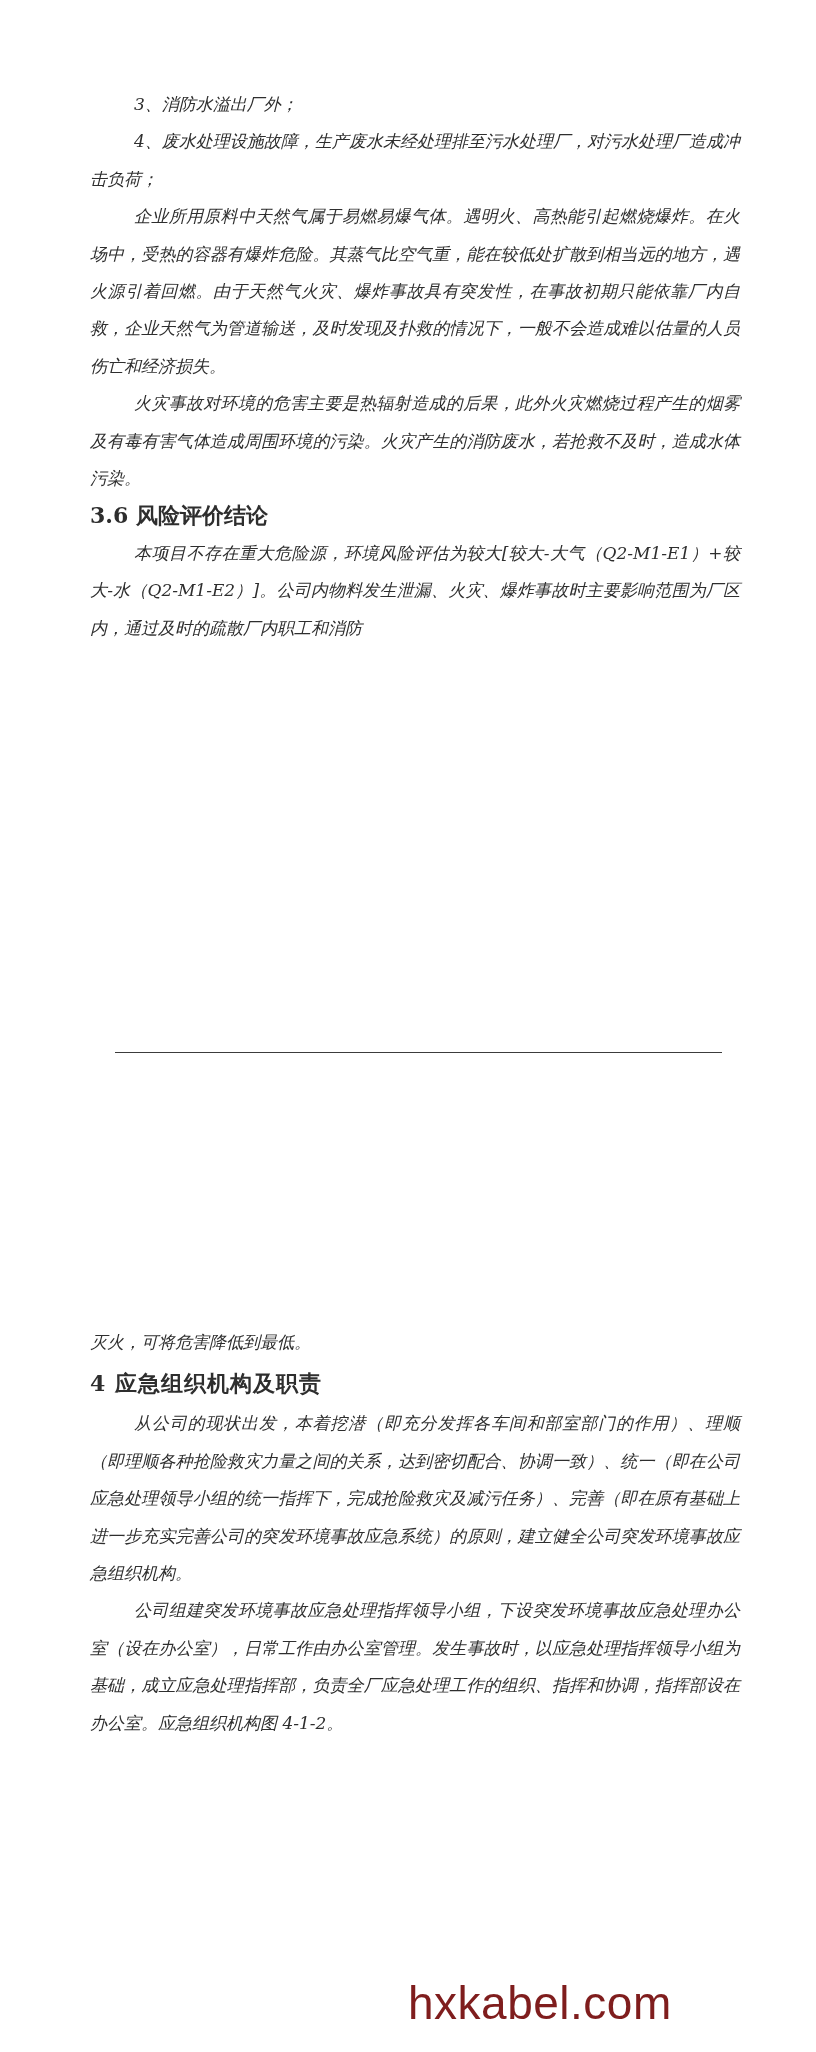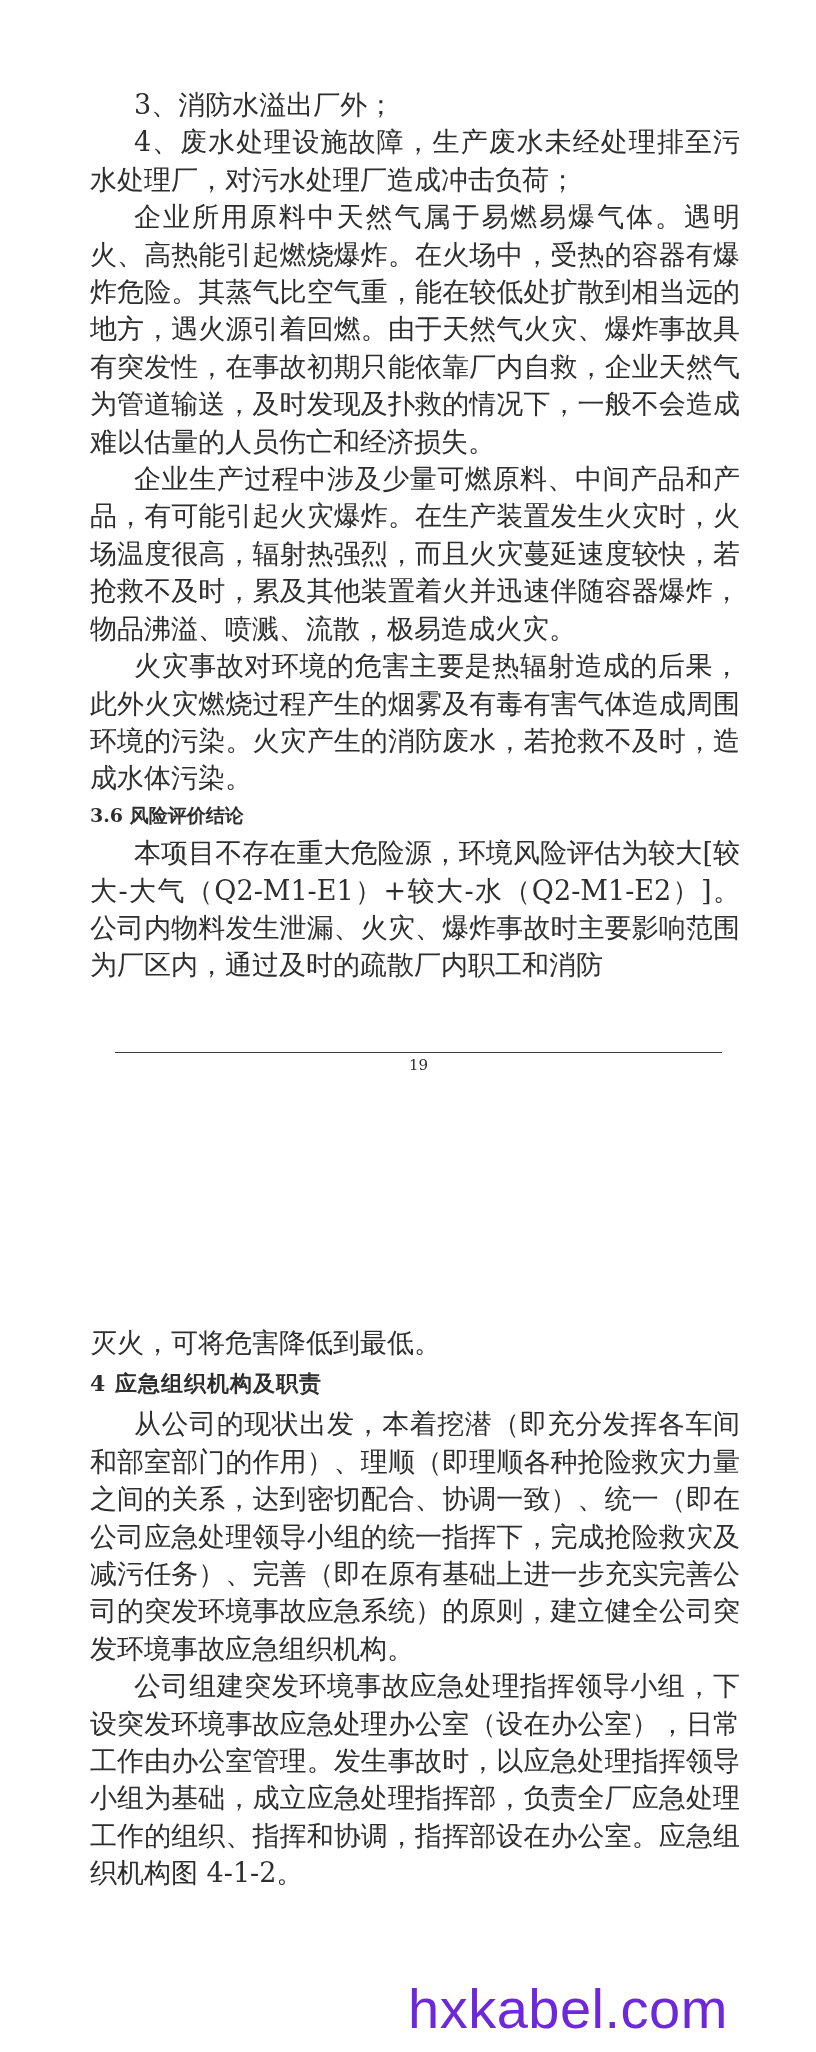--- a/index.html
+++ b/index.html
@@ -14,34 +14,35 @@
   }
   .textcol {
     position: absolute;
     left: 90px;
     width: 650px;
   }
   #page1-text { top: 86px; }
   #page2-text { top: 1324px; }
   .block { margin: 0; }
   .block.body {
-    font-size: 27px;
+    font-size: 17px;
     line-height: 37.4px;
     text-align: justify;
     text-justify: inter-character;
+    font-style: italic;
   }
   .block.body.indent { text-indent: 44px; }
   .block.h1 {
     font-size: 22px;
     font-weight: bold;
     line-height: 44px;
     letter-spacing: 1px;
   }
   .block.h3 {
-    font-size: 19px;
+    font-size: 22px;
     font-weight: bold;
     line-height: 37.4px;
   }
   .footer-rule {
     position: absolute;
     left: 115px;
     top: 1052px;
     width: 607px;
     height: 0;
     border-top: 1px solid #3c3c3c;
@@ -53,44 +54,42 @@
     width: 607px;
     text-align: center;
     font-size: 15px;
     color: #2e2e2e;
   }
   .watermark {
     position: absolute;
     left: 408px;
     top: 1976px;
     font-family: "Liberation Sans", sans-serif;
-    font-size: 56px;
+    font-size: 46px;
     font-weight: 400;
     letter-spacing: 0.5px;
-    color: #6d28d9;
+    color: #7f1d1d;
     white-space: nowrap;
   }
 </style>
 </head>
 <body>
 
 <div class="page">
 
   <div id="page1-text" class="textcol">
       <div class="block body indent">3、消防水溢出厂外；</div>
       <div class="block body indent">4、废水处理设施故障，生产废水未经处理排至污水处理厂，对污水处理厂造成冲击负荷；</div>
       <div class="block body indent">企业所用原料中天然气属于易燃易爆气体。遇明火、高热能引起燃烧爆炸。在火场中，受热的容器有爆炸危险。其蒸气比空气重，能在较低处扩散到相当远的地方，遇火源引着回燃。由于天然气火灾、爆炸事故具有突发性，在事故初期只能依靠厂内自救，企业天然气为管道输送，及时发现及扑救的情况下，一般不会造成难以估量的人员伤亡和经济损失。</div>
-      <div class="block body indent">企业生产过程中涉及少量可燃原料、中间产品和产品，有可能引起火灾爆炸。在生产装置发生火灾时，火场温度很高，辐射热强烈，而且火灾蔓延速度较快，若抢救不及时，累及其他装置着火并迅速伴随容器爆炸，物品沸溢、喷溅、流散，极易造成火灾。</div>
       <div class="block body indent">火灾事故对环境的危害主要是热辐射造成的后果，此外火灾燃烧过程产生的烟雾及有毒有害气体造成周围环境的污染。火灾产生的消防废水，若抢救不及时，造成水体污染。</div>
       <div class="block h3">3.6 风险评价结论</div>
       <div class="block body indent">本项目不存在重大危险源，环境风险评估为较大[较大-大气（Q2-M1-E1）+较大-水（Q2-M1-E2）]。公司内物料发生泄漏、火灾、爆炸事故时主要影响范围为厂区内，通过及时的疏散厂内职工和消防</div>
     </div>
 
   <div class="footer-rule"></div>
-  <div class="page-number">19</div>
 
   <div id="page2-text" class="textcol">
       <div class="block body">灭火，可将危害降低到最低。</div>
       <div class="block h1">4 应急组织机构及职责</div>
       <div class="block body indent">从公司的现状出发，本着挖潜（即充分发挥各车间和部室部门的作用）、理顺（即理顺各种抢险救灾力量之间的关系，达到密切配合、协调一致）、统一（即在公司应急处理领导小组的统一指挥下，完成抢险救灾及减污任务）、完善（即在原有基础上进一步充实完善公司的突发环境事故应急系统）的原则，建立健全公司突发环境事故应急组织机构。</div>
       <div class="block body indent">公司组建突发环境事故应急处理指挥领导小组，下设突发环境事故应急处理办公室（设在办公室），日常工作由办公室管理。发生事故时，以应急处理指挥领导小组为基础，成立应急处理指挥部，负责全厂应急处理工作的组织、指挥和协调，指挥部设在办公室。应急组织机构图 4-1-2。</div>
     </div>
 
   <div class="watermark">hxkabel.com</div>
 

